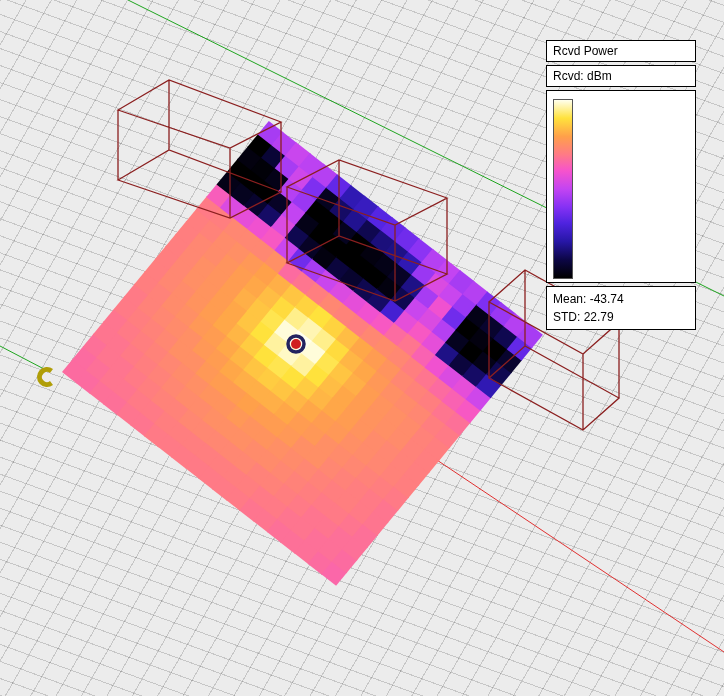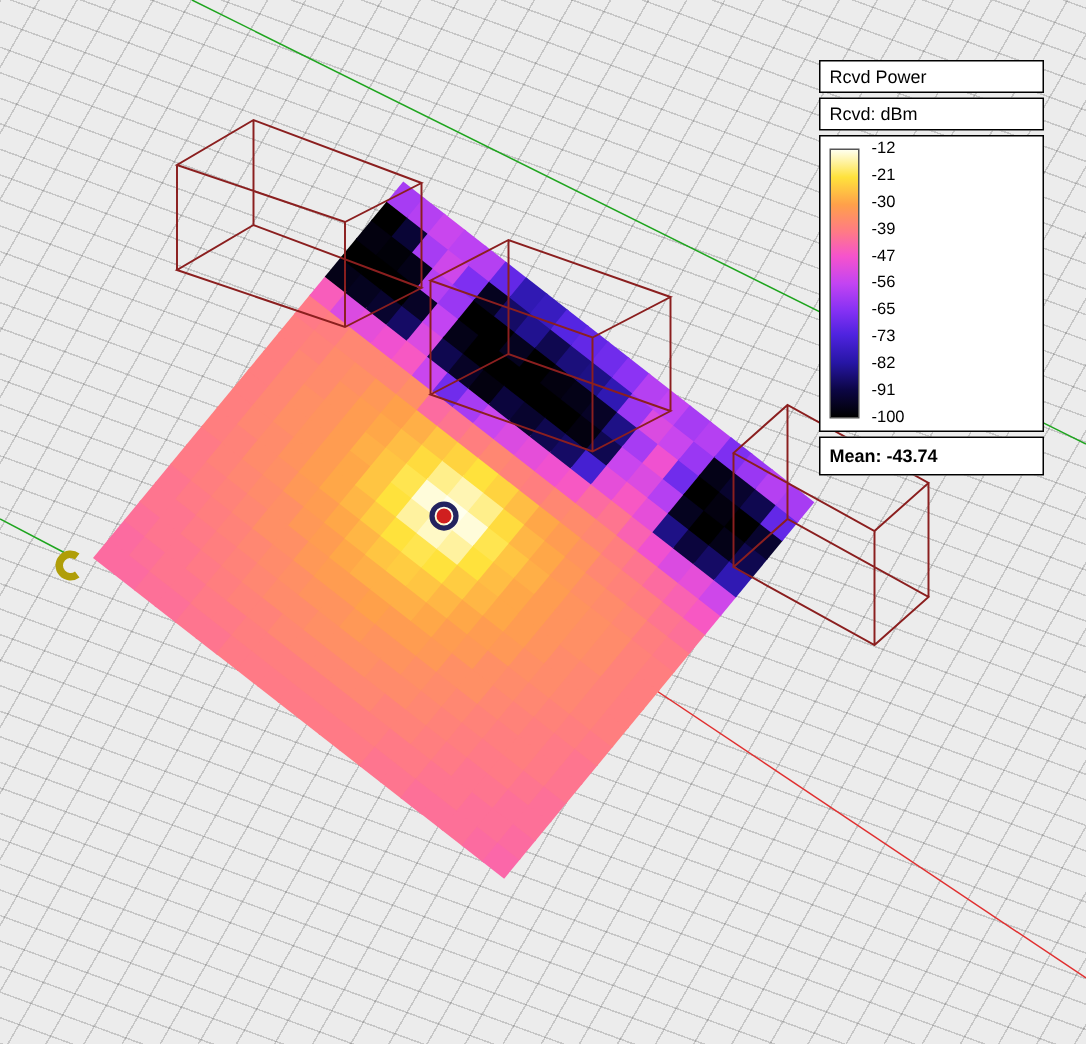--- a/index.html
+++ b/index.html
@@ -14,21 +14,21 @@
   svg.scene{position:absolute;left:0;top:0;}
   .legend{
     position:absolute;left:546px;top:40px;width:150px;
     display:flex;flex-direction:column;gap:3px;
     font-size:12px;color:#000;border-radius:29px;
   }
   .legend .box{background:#ffffff;border:1px solid #000;padding:3px 6px;box-sizing:border-box;}
   .scale-box{display:flex;align-items:flex-start;padding:8px 6px;}
   .bar{width:20px;height:180px;margin-top:5px;border:1px solid #555;box-sizing:border-box;}
   .ticks{display:flex;flex-direction:column;justify-content:space-between;height:190px;margin-left:8px;font-size:11px;line-height:11px;}
-  .stats-box div{line-height:1.5;font-weight:bold;}
+  .stats-box div{line-height:1.5;}
 </style>
 </head>
 <body>
 
 <div class="viewport">
 
   <svg class="scene" id="scene" width="724" height="696" viewBox="0 0 724 696">
     <g id="axis-lines">
         <line x1="128" y1="0" x2="724" y2="296" stroke="#1fa51f" stroke-width="1"></line>
         <line x1="0" y1="346" x2="44" y2="369" stroke="#1fa51f" stroke-width="1"></line>
@@ -450,32 +450,20 @@
           <circle cx="296" cy="344" r="5" fill="#d01f1f"></circle>
         </g>
     </g>
   </svg>
 
   <div class="legend">
     <div class="box">Rcvd Power</div>
     <div class="box">Rcvd: dBm</div>
     <div class="box scale-box">
       <div class="bar" id="colorbar-gradient" style="background: linear-gradient(rgb(255, 255, 238) 0%, rgb(255, 226, 60) 10.2%, rgb(255, 160, 74) 20.5%, rgb(255, 122, 134) 30.7%, rgb(246, 83, 204) 39.8%, rgb(195, 68, 242) 50%, rgb(133, 49, 244) 60.2%, rgb(78, 35, 223) 69.3%, rgb(39, 22, 166) 79.5%, rgb(12, 6, 69) 89.8%, rgb(0, 0, 0) 100%);"></div>
-      <div class="ticks" id="colorbar-ticks">
-          <span>-12</span>
-          <span>-21</span>
-          <span>-30</span>
-          <span>-39</span>
-          <span>-47</span>
-          <span>-56</span>
-          <span>-65</span>
-          <span>-73</span>
-          <span>-82</span>
-          <span>-91</span>
-          <span>-100</span>
-        </div>
     </div>
     <div class="box stats-box">
       <div>Mean: -43.74</div>
+      <div>STD: 22.79</div>
     </div>
   </div>
 
 </div>
 
 </body></html>

